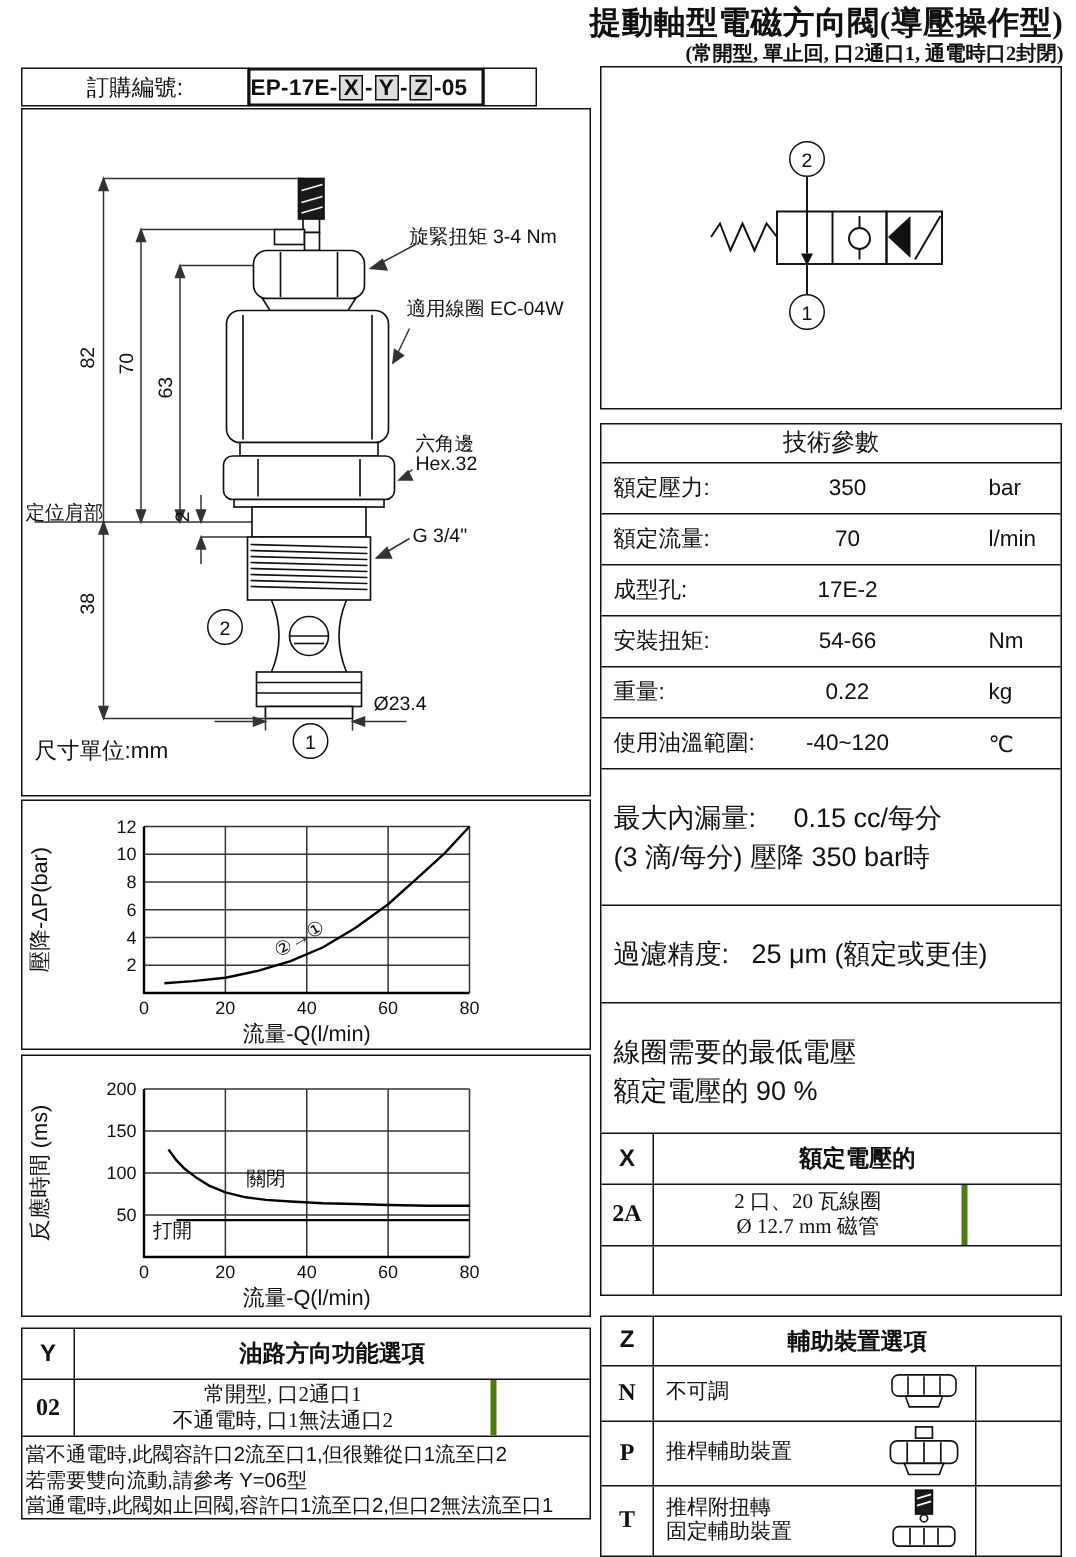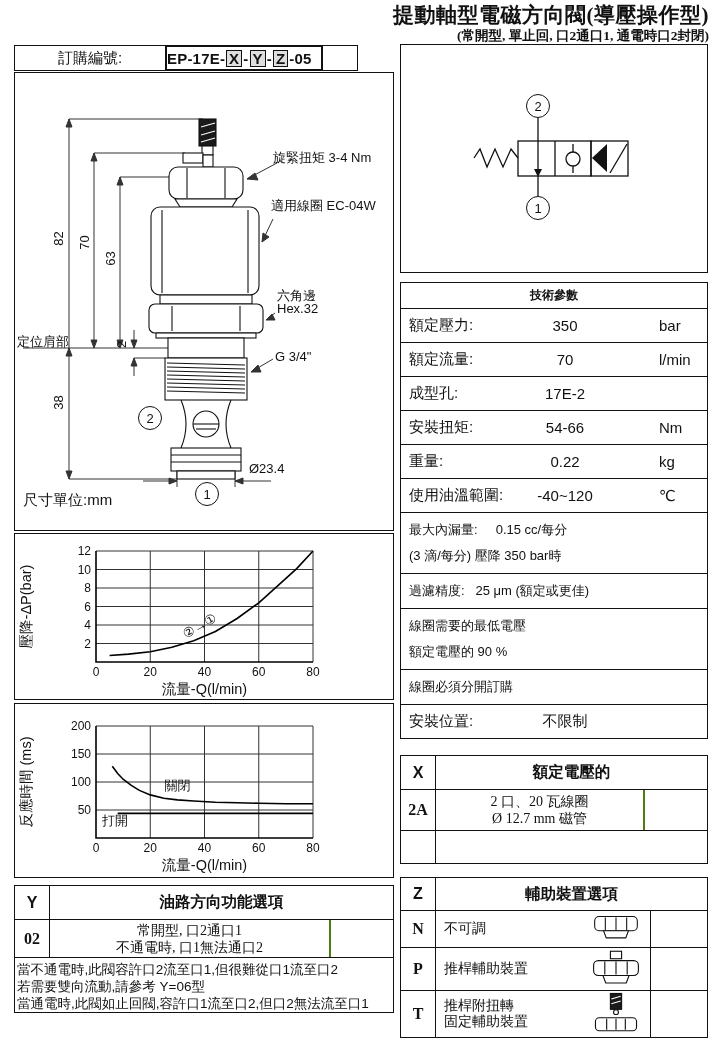--- a/index.html
+++ b/index.html
@@ -29,44 +29,44 @@
   #chart1-box{left:14px;top:533px;width:378px;height:165px;}
   #chart2-box{left:14px;top:703px;width:378px;height:173px;}
   .dlabel{position:absolute;font-size:13px;white-space:nowrap;}
   .dim{position:absolute;font-size:13px;transform:rotate(-90deg);transform-origin:center;}
   .big{font-size:15px;}
   .portc{position:absolute;width:22px;height:22px;border:1.4px solid #111;border-radius:50%;
     display:flex;align-items:center;justify-content:center;font-size:13px;background:#fff;}
   
   #tech-table{left:400px;top:282px;width:306px;border:1.5px solid #111;background:#fff;}
   #tech-head{height:25px;border-bottom:1.4px solid #111;display:flex;align-items:center;
-    justify-content:center;font-weight:700;font-size:12px;}
+    justify-content:center;font-weight:400;font-size:16px;}
   .tech-row + .tech-row{border-top:1px solid #111;}
   .tech-row.lvu{display:flex;align-items:center;height:33px;font-size:15px;}
   .tech-label{width:104px;padding-left:8px;}
   .tech-value{width:104px;text-align:center;}
   .tech-unit{flex:1;padding-left:42px;}
-  .tech-row.lines{padding:4px 0;font-size:13px;}
+  .tech-row.lines{padding:19px 0;font-size:18px;}
   .tech-line{line-height:26px;padding:0 8px;white-space:pre-wrap;}
   
   svg .tick{font-size:12px;fill:#111;font-family:"Liberation Sans","DejaVu Sans",sans-serif;}
   svg .axis-label{font-size:14.5px;fill:#111;font-family:"Liberation Sans","DejaVu Sans",sans-serif;}
   svg .anno{font-size:13px;fill:#111;font-family:"Liberation Sans","DejaVu Sans",sans-serif;}
   
   .opt{position:absolute;border:1.5px solid #111;background:#fff;}
   #x-table{left:400px;top:755px;width:306px;}
   #y-table{left:14px;top:885px;width:378px;}
   #z-table{left:400px;top:877px;width:306px;}
   .opt-head{display:flex;border-bottom:1px solid #111;height:33px;}
   .opt-code{width:34px;border-right:1px solid #111;display:flex;align-items:center;justify-content:center;
     font-weight:700;font-size:16px;flex:0 0 auto;}
   .opt-title{flex:1;display:flex;align-items:center;justify-content:center;font-weight:700;font-size:15.5px;}
   .opt-row{display:flex;border-bottom:1px solid #111;font-family:Liberation Serif, serif;}
   .opt-row:last-child{border-bottom:none;}
-  .opt-desc{flex:1;border-right:2px solid #4d7c0f;font-size:14px;display:flex;flex-direction:column;
+  .opt-desc{flex:1;border-right:4px solid #4d7c0f;font-size:14px;display:flex;flex-direction:column;
     justify-content:center;line-height:17px;}
   .opt-desc.center{text-align:center;}
   .opt-desc.noline{border-right:none;}
   .opt-end{flex:0 0 62px;}
   .z-desc{flex:1;border-right:1px solid #111;display:flex;align-items:center;font-size:14px;line-height:16px;}
   .z-text{flex:1;padding-left:8px;}
   .z-icon{margin-right:6px;flex:0 0 auto;}
   .opt-notes{font-size:13.5px;line-height:17px;padding:3px 2px 0 2px;}
 </style>
 </head>

